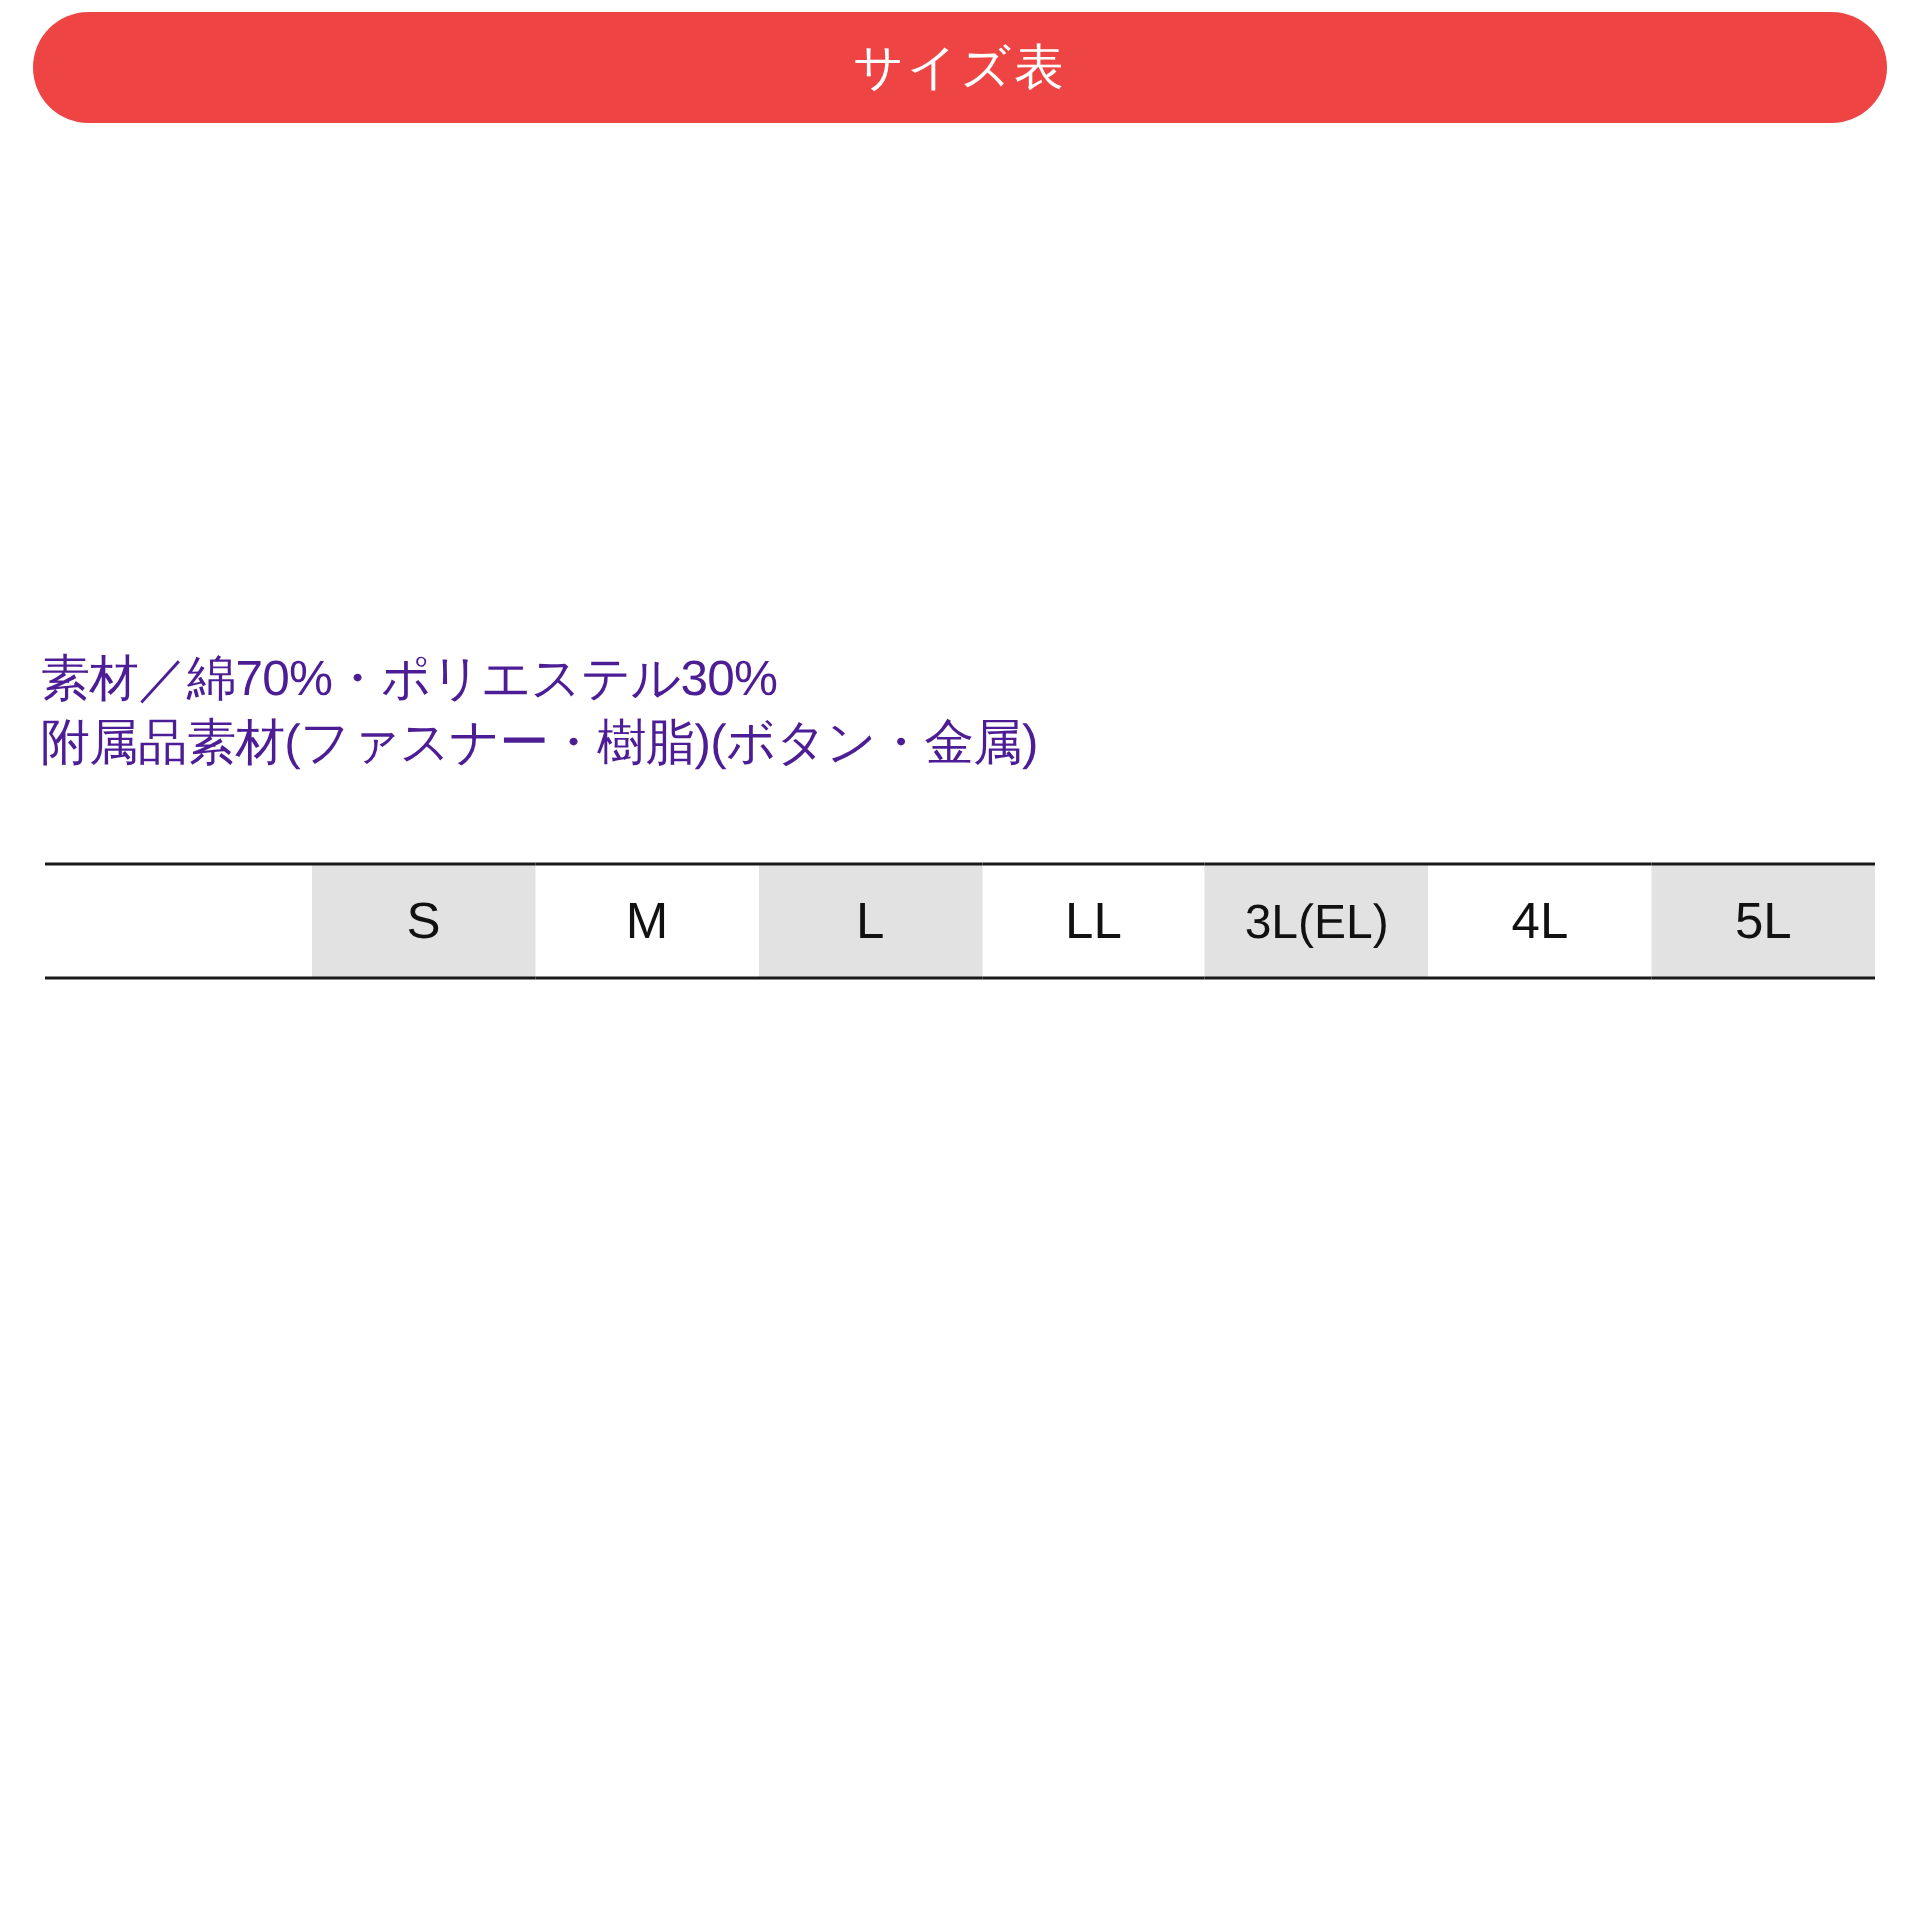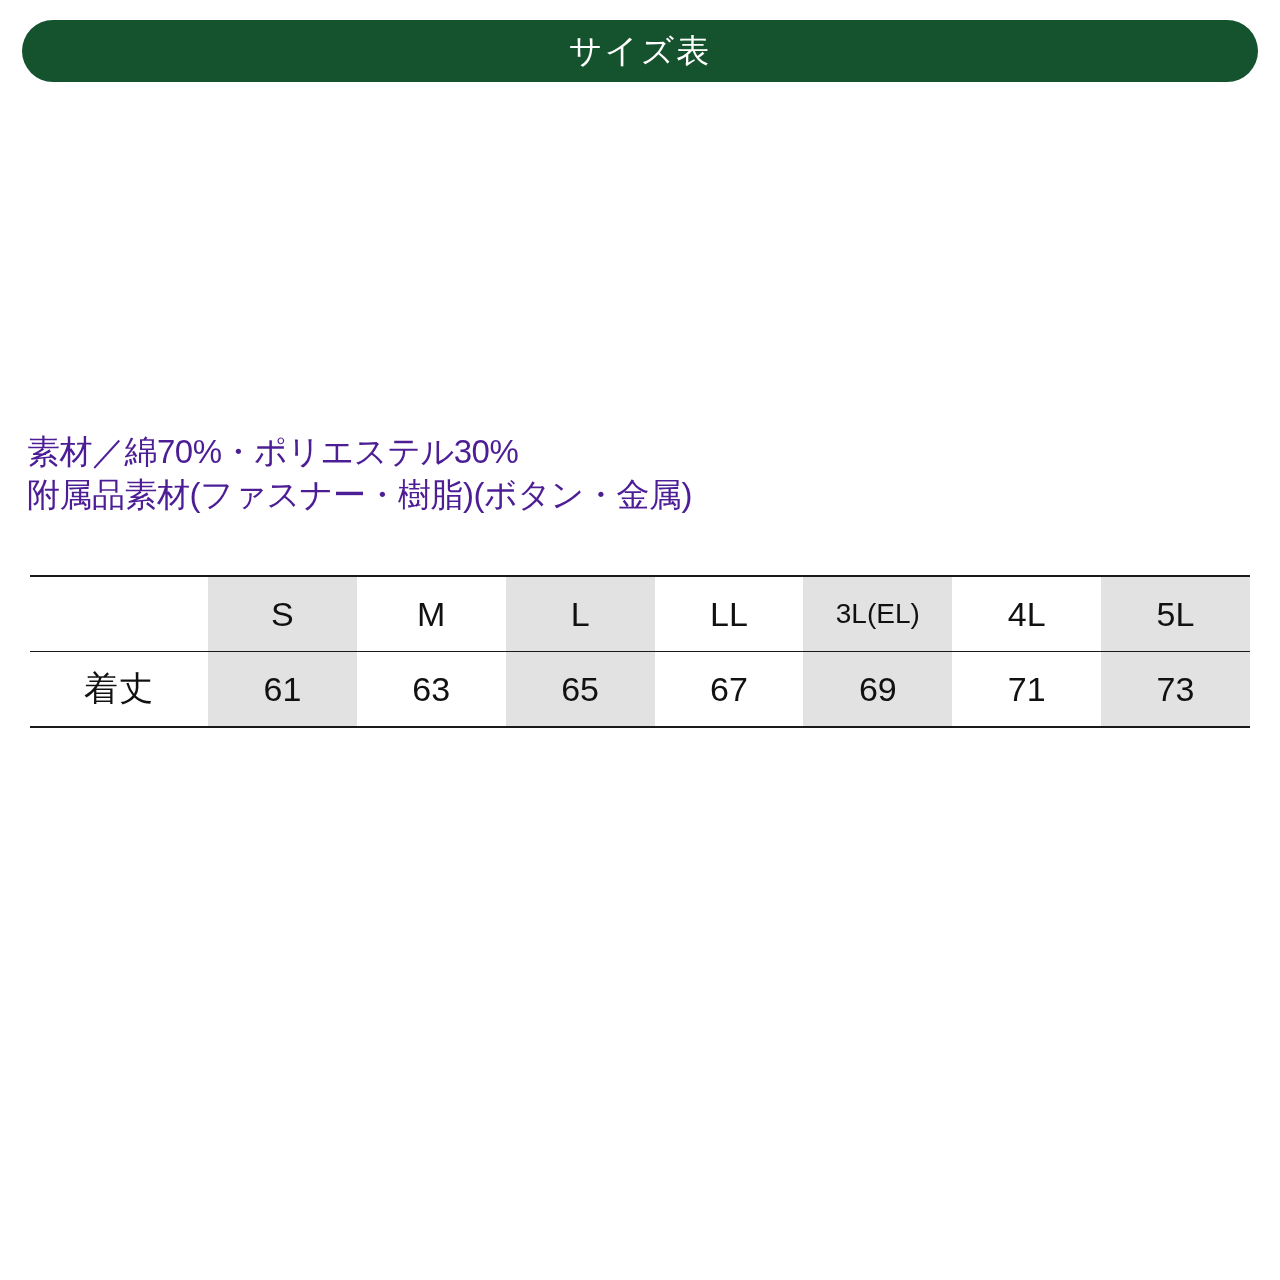--- a/index.html
+++ b/index.html
@@ -13,24 +13,24 @@
     font-family: "Liberation Sans", sans-serif;
     color: #1a1a1a;
     position: relative;
     overflow: hidden;
   }
 
   
   .title-banner {
     position: absolute;
     left: 22px;
-    top: 20px;
+    top: 8px;
     width: 1236px;
-    height: 62px;
-    background: #14532d;
+    height: 74px;
+    background: #ef4444;
     border-radius: 37px;
     display: flex;
     align-items: center;
     justify-content: center;
   }
   .title-banner .title-text {
     color: #ffffff;
     font-size: 33px;
     letter-spacing: 2px;
     font-weight: 400;
@@ -89,21 +89,21 @@
     font-size: 34px;
     letter-spacing: 1px;
   }
   .shaded {
     background: #e2e2e2;
   }
   .hdr {
     font-size: 33px;
   }
   .hdr.small {
-    font-size: 28px;
+    font-size: 32px;
   }
   .blank-head {
     background: #ffffff;
   }
 </style>
 </head>
 <body>
 
 <div class="title-banner">
   <span class="title-text">サイズ表</span>
@@ -121,28 +121,18 @@
         <th class="col-label blank-head"></th>
         <th class="hdr shaded">S</th>
         <th class="hdr">M</th>
         <th class="hdr shaded">L</th>
         <th class="hdr">LL</th>
         <th class="hdr small shaded">3L(EL)</th>
         <th class="hdr">4L</th>
         <th class="hdr shaded">5L</th>
       </tr>
 
-      <tr>
-        <th class="col-label">着丈</th>
-        <td class="shaded">61</td>
-        <td>63</td>
-        <td class="shaded">65</td>
-        <td>67</td>
-        <td class="shaded">69</td>
-        <td>71</td>
-        <td class="shaded">73</td>
-      </tr>
 
 
 
     </tbody>
   </table>
 </div>
 
 </body></html>

